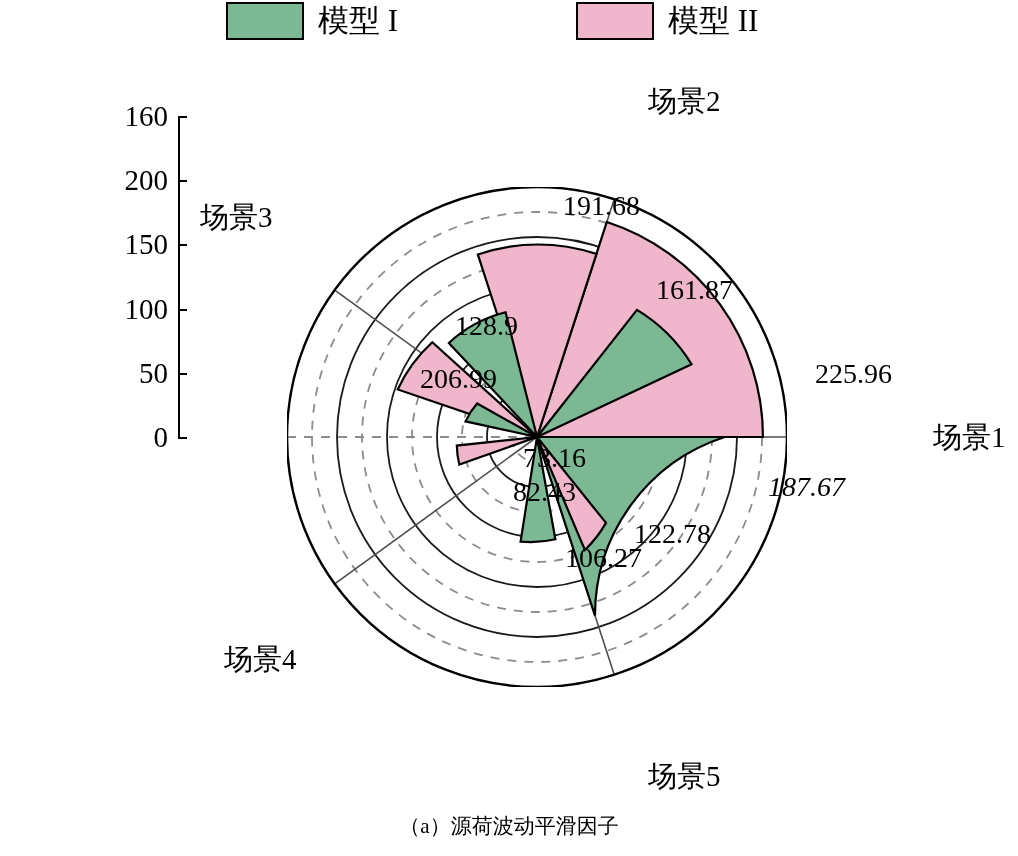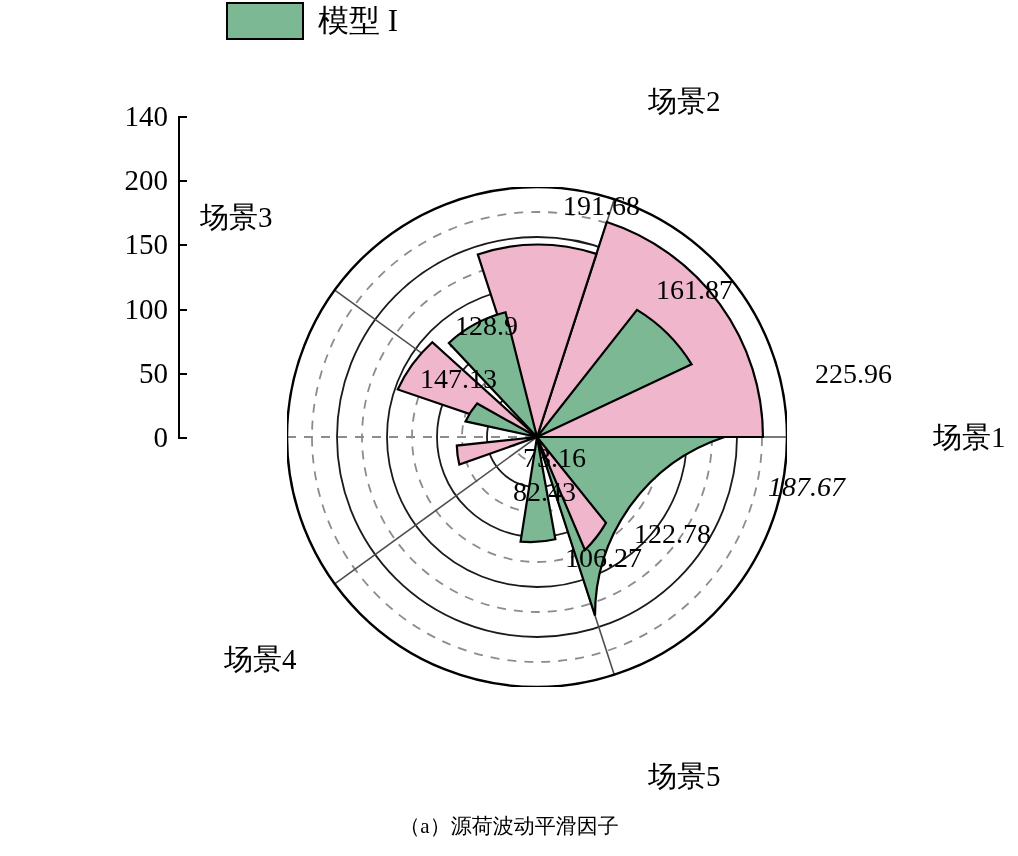--- a/index.html
+++ b/index.html
@@ -123,32 +123,36 @@
 </head>
 <body>
 
 <div id="figure">
 
   <div class="legend">
     <div class="legend-item model-1">
       <span class="legend-swatch" style="background:#7cb894;"></span>
       <span class="legend-label">模型 I</span>
     </div>
+    <div class="legend-item model-2">
+      <span class="legend-swatch" style="background:#f0b6cc;"></span>
+      <span class="legend-label">模型 II</span>
+    </div>
   </div>
 
   <div class="yaxis"></div>
 
   <div class="ytick" style="top:116px;"></div>
   <div class="ytick" style="top:180px;"></div>
   <div class="ytick" style="top:244px;"></div>
   <div class="ytick" style="top:309px;"></div>
   <div class="ytick" style="top:373px;"></div>
   <div class="ytick" style="top:437px;"></div>
 
-  <div class="ytick-label" style="top:102px;">140</div>
+  <div class="ytick-label" style="top:102px;">160</div>
   <div class="ytick-label" style="top:166px;">200</div>
   <div class="ytick-label" style="top:230px;">150</div>
   <div class="ytick-label" style="top:295px;">100</div>
   <div class="ytick-label" style="top:359px;">50</div>
   <div class="ytick-label" style="top:423px;">0</div>
 
   <div class="polar">
     <svg width="500" height="500" viewBox="0 0 500 500">
 
       <g fill="none" stroke="#8c8c8c" stroke-width="1.8" stroke-dasharray="9,8">
@@ -222,21 +226,21 @@
   <div class="sector-label" style="left:200px; top:203px;">场景3</div>
   <div class="sector-label" style="left:224px; top:645px;">场景4</div>
   <div class="sector-label" style="left:648px; top:762px;">场景5</div>
 
   <div class="value-label" style="left:815px; top:360px;">225.96</div>
   <div class="value-label" style="left:768px; top:473px;font-style:italic;">187.67</div>
 
   <div class="value-label" style="left:563px; top:192px;">191.68</div>
   <div class="value-label" style="left:656px; top:276px;">161.87</div>
 
-  <div class="value-label" style="left:420px; top:365px;">147.13</div>
+  <div class="value-label" style="left:420px; top:365px;">206.99</div>
   <div class="value-label" style="left:455px; top:312px;">128.9</div>
 
   <div class="value-label" style="left:513px; top:478px;">82.43</div>
   <div class="value-label" style="left:523px; top:444px;">73.16</div>
 
   <div class="value-label" style="left:634px; top:520px;">122.78</div>
   <div class="value-label" style="left:565px; top:544px;">106.27</div>
 
   <div class="caption">（a）源荷波动平滑因子</div>
 

